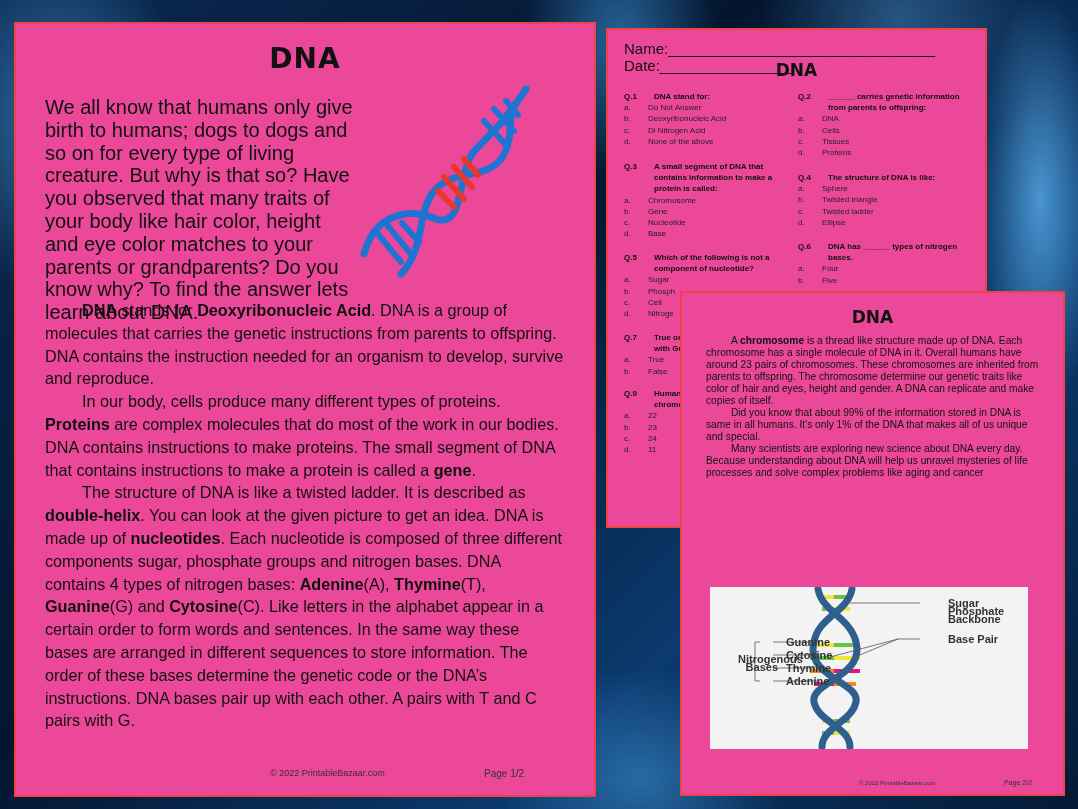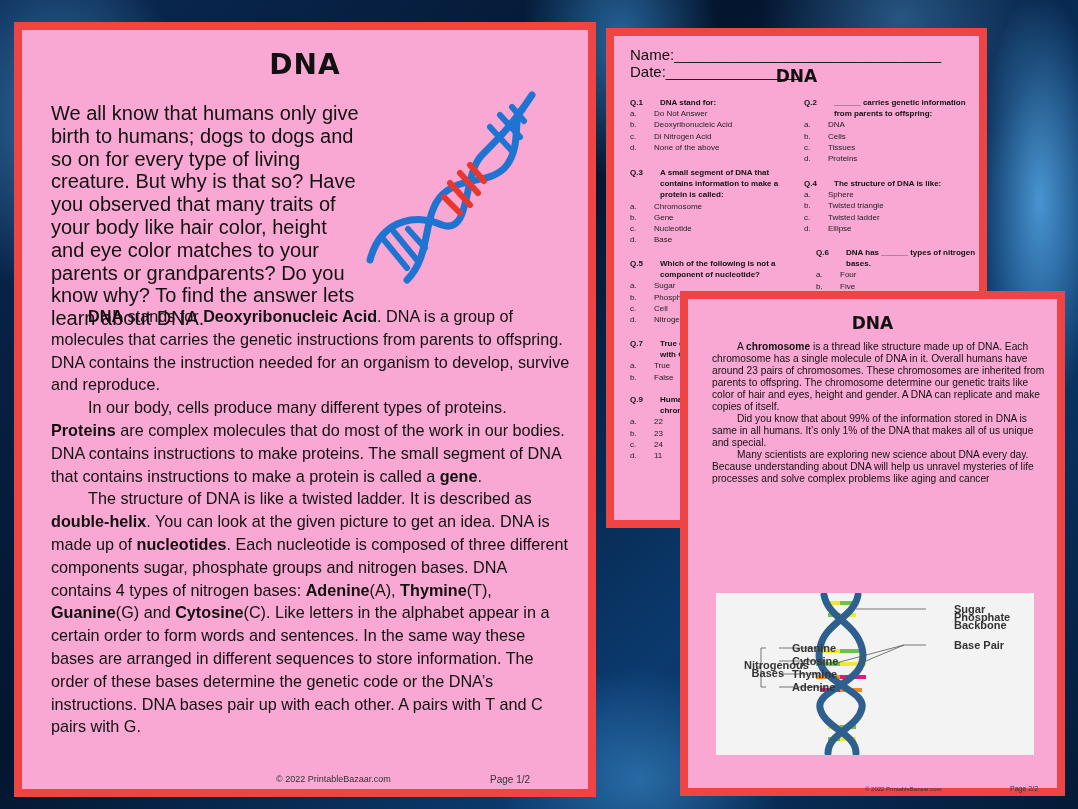--- a/index.html
+++ b/index.html
@@ -8,21 +8,21 @@
     font-family: "Liberation Sans", sans-serif;
     background:
       radial-gradient(ellipse 180px 260px at 60px 120px, rgba(90,170,230,0.55), transparent 70%),
       radial-gradient(ellipse 140px 200px at 620px 40px, rgba(60,150,220,0.6), transparent 70%),
       radial-gradient(ellipse 90px 300px at 1040px 200px, rgba(100,190,255,0.7), transparent 70%),
       radial-gradient(ellipse 200px 160px at 640px 780px, rgba(70,160,230,0.5), transparent 70%),
       radial-gradient(ellipse 200px 200px at 900px 20px, rgba(80,150,210,0.45), transparent 70%),
       linear-gradient(135deg, #0a2a55 0%, #04152e 40%, #0b3a6e 70%, #041a36 100%);
   }
   .page {
-    position:absolute; background:#f9a8d4; border:8px solid #ef4444; box-sizing:border-box;
+    position:absolute; background:#ec4899; border:2px solid #ef4444; box-sizing:border-box;
     font-family: "Liberation Sans", sans-serif; color:#111;
   }
   
   #page1 { left:14px; top:22px; width:582px; height:775px; }
   #page1 .title {
     position:absolute; left:0; right:0; top:18px; text-align:center;
     font-family:"DejaVu Sans", sans-serif; font-weight:bold; font-size:28px; letter-spacing:1px;
   }
   #page1 .intro {
     position:absolute; left:29px; top:72px; width:310px;
@@ -227,21 +227,21 @@
     <div class="opt">
         <span class="ol">c.</span>
         <span>Cell</span>
       </div>
     <div class="opt">
         <span class="ol">d.</span>
         <span>Nitroge</span>
       </div>
   </div>
 
-  <div class="q" style="left:190px; top:211px; width:175px;margin-left:12px;">
+  <div class="q" style="left:190px; top:211px; width:175px;">
     <div class="qh">
         <span class="qn">Q.6</span>
         <span>DNA has ______ types of nitrogen bases.</span>
       </div>
     <div class="opt">
         <span class="ol">a.</span>
         <span>Four</span>
       </div>
     <div class="opt">
         <span class="ol">b.</span>

